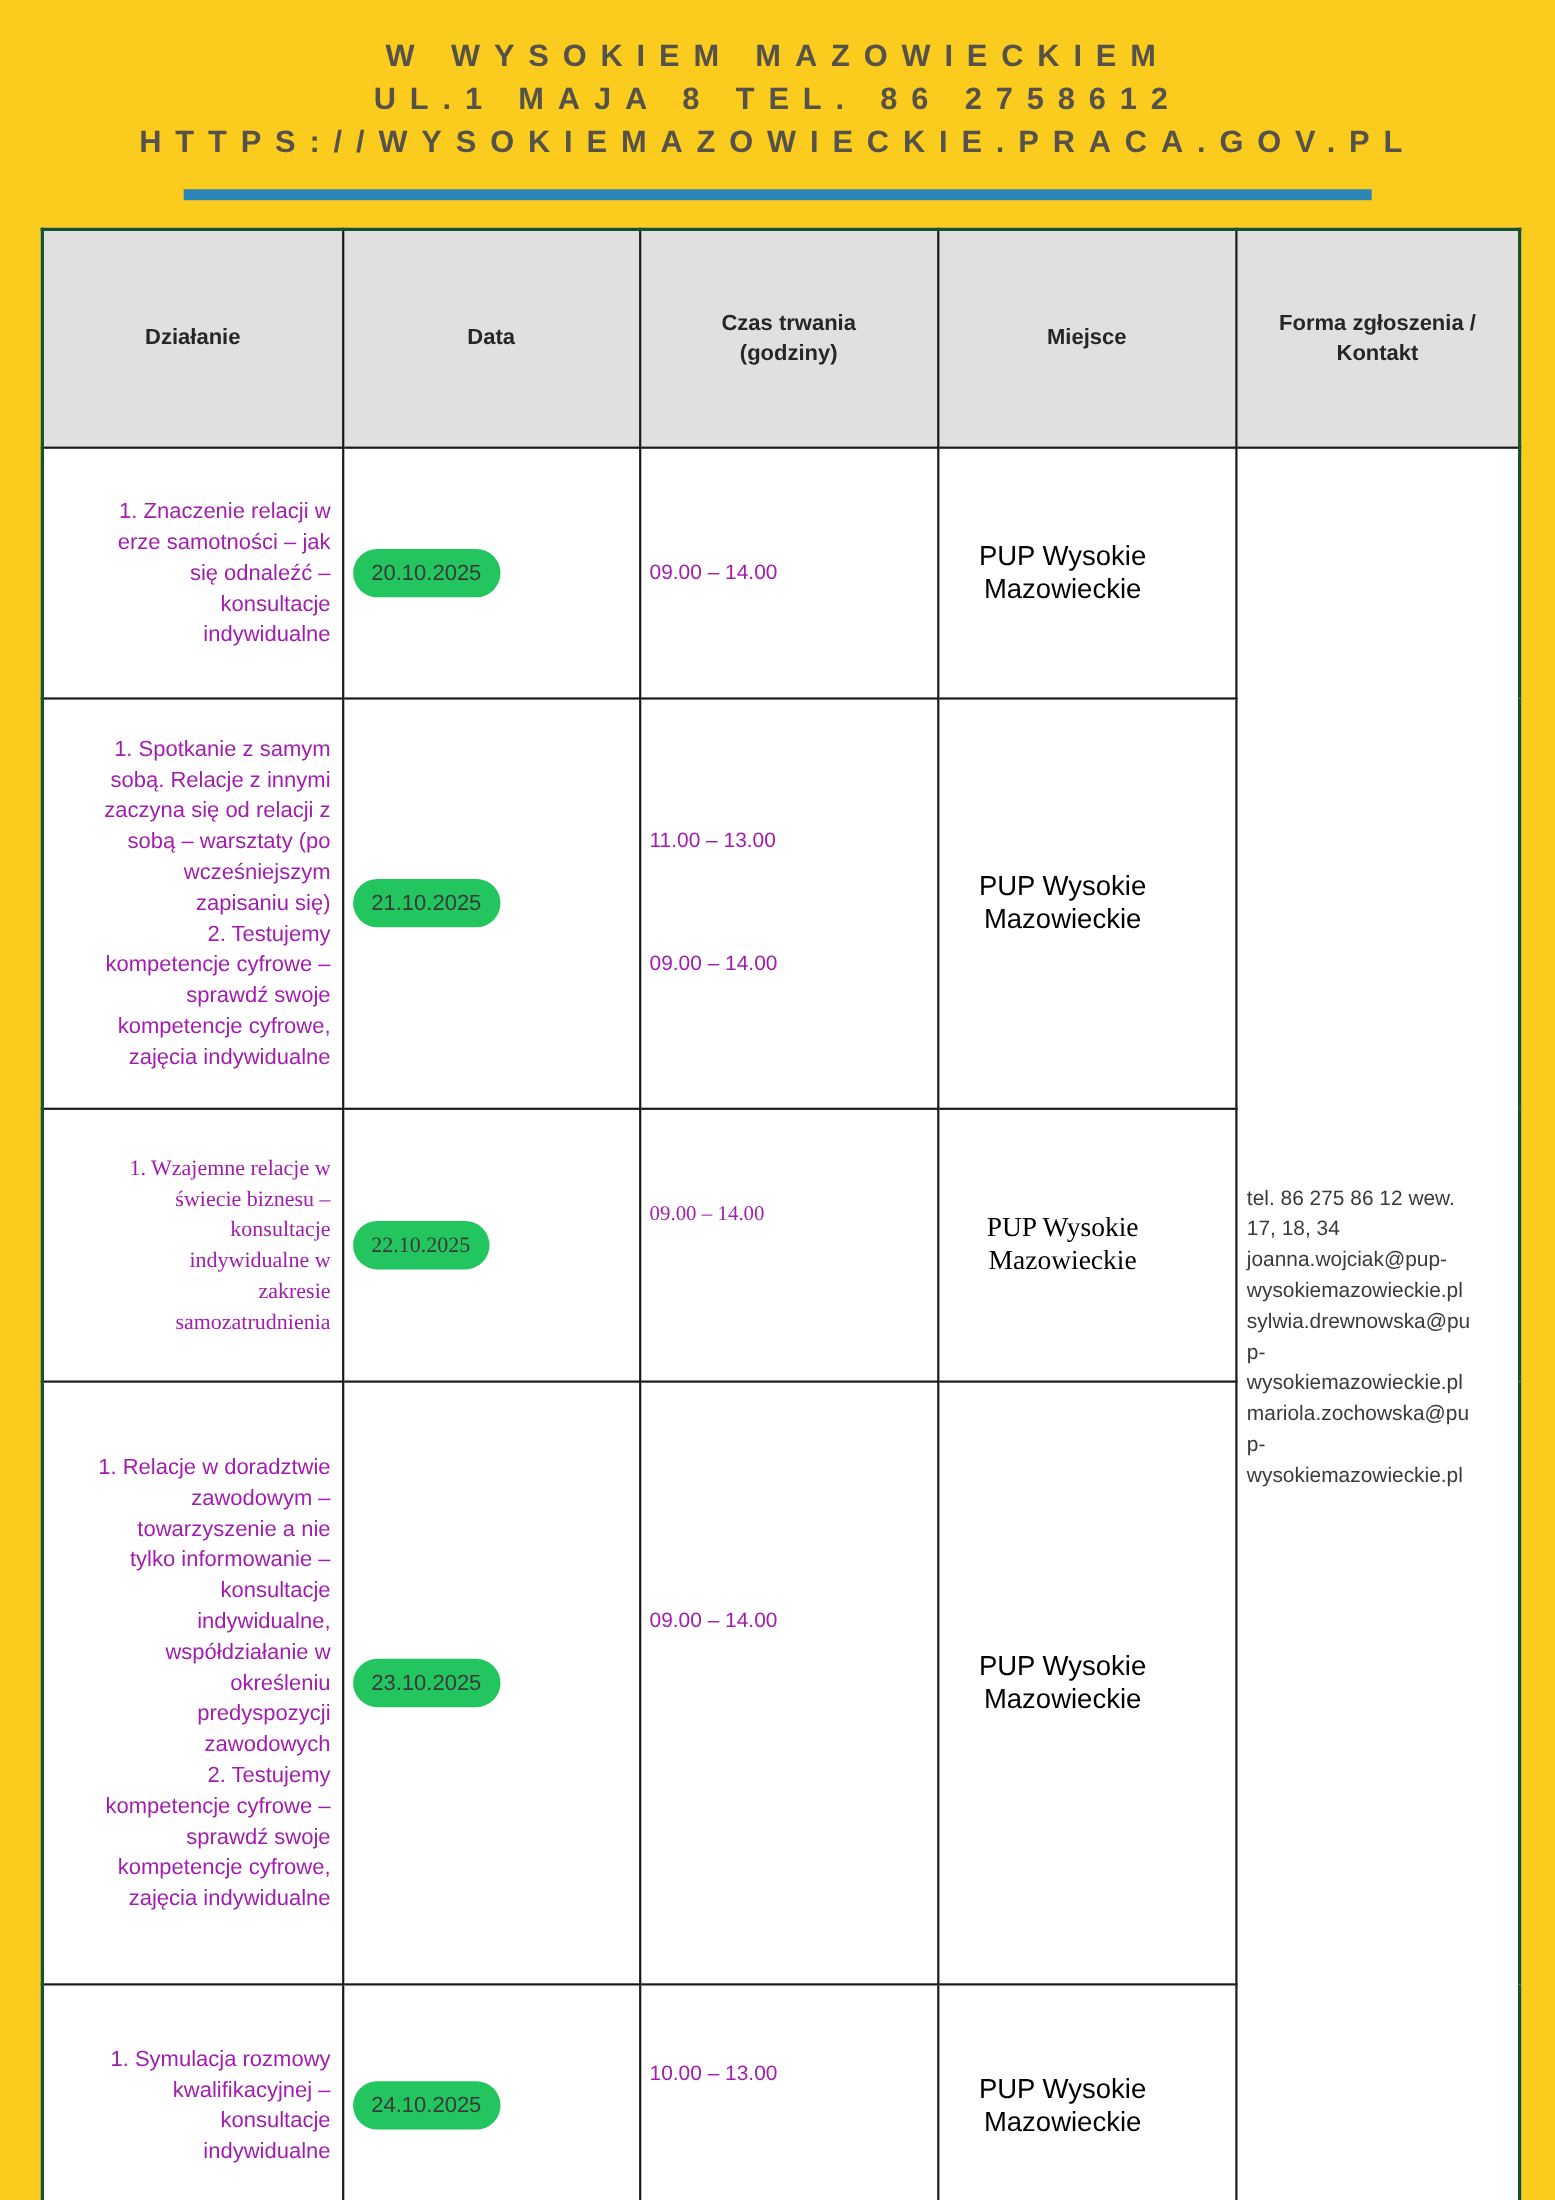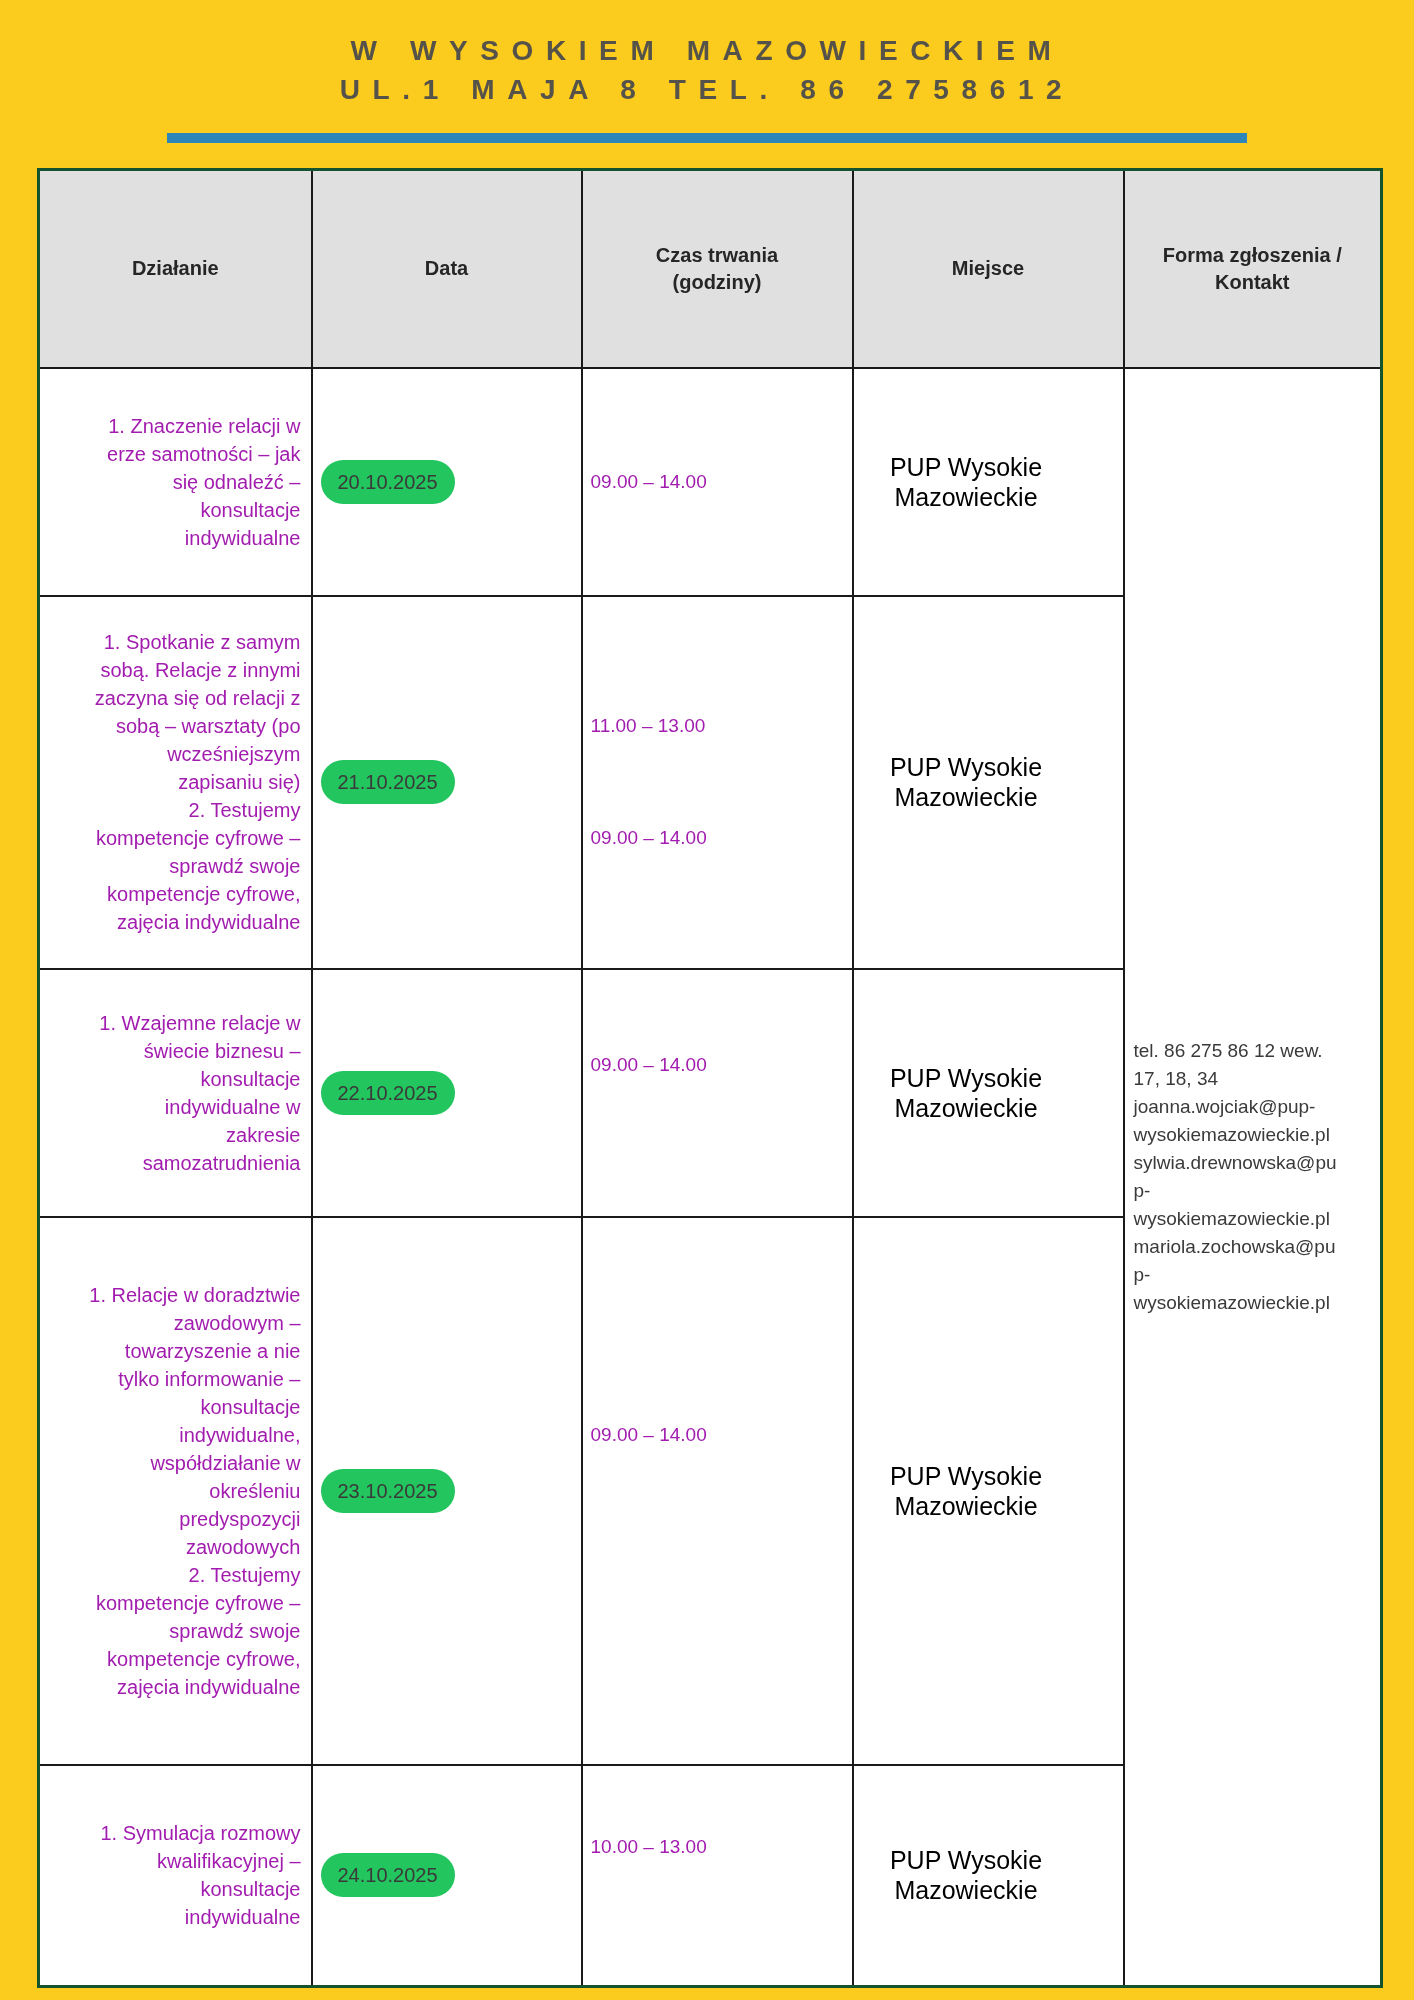--- a/index.html
+++ b/index.html
@@ -43,21 +43,21 @@
     height:198px;
     font-size:20px;
     font-weight:bold;
     color:#262626;
     vertical-align:middle;
     text-align:center;
     line-height:27px;
   }
   .row-h0 td{height:228px;}
   .row-h1 td{height:373px;}
-  .row-h2 td{height:248px;}
+  .row-h2 td{height:248px;font-family:Liberation Serif, serif;}
   .row-h3 td{height:548px;}
   .row-h4 td{height:222px;}
   td.cell-activity{
     vertical-align:middle;
     text-align:right;
     padding:20px 10px 20px 13px;
     font-size:20px;
     line-height:28px;
     color:#a21caf;
   }
@@ -102,20 +102,21 @@
     color:#3A3A3A;
   }
   .line{display:block;}
 </style>
 </head>
 <body>
 
 <div class="top-header">
   <div class="hline">W WYSOKIEM MAZOWIECKIEM</div>
   <div class="hline">UL.1 MAJA 8 TEL. 86 2758612</div>
+  <div class="hline">HTTPS://WYSOKIEMAZOWIECKIE.PRACA.GOV.PL</div>
 </div>
 
 <div class="divider"></div>
 
 <table class="sched">
   <colgroup>
     <col style="width:273px">
       <col style="width:270px">
       <col style="width:271px">
       <col style="width:271px">

